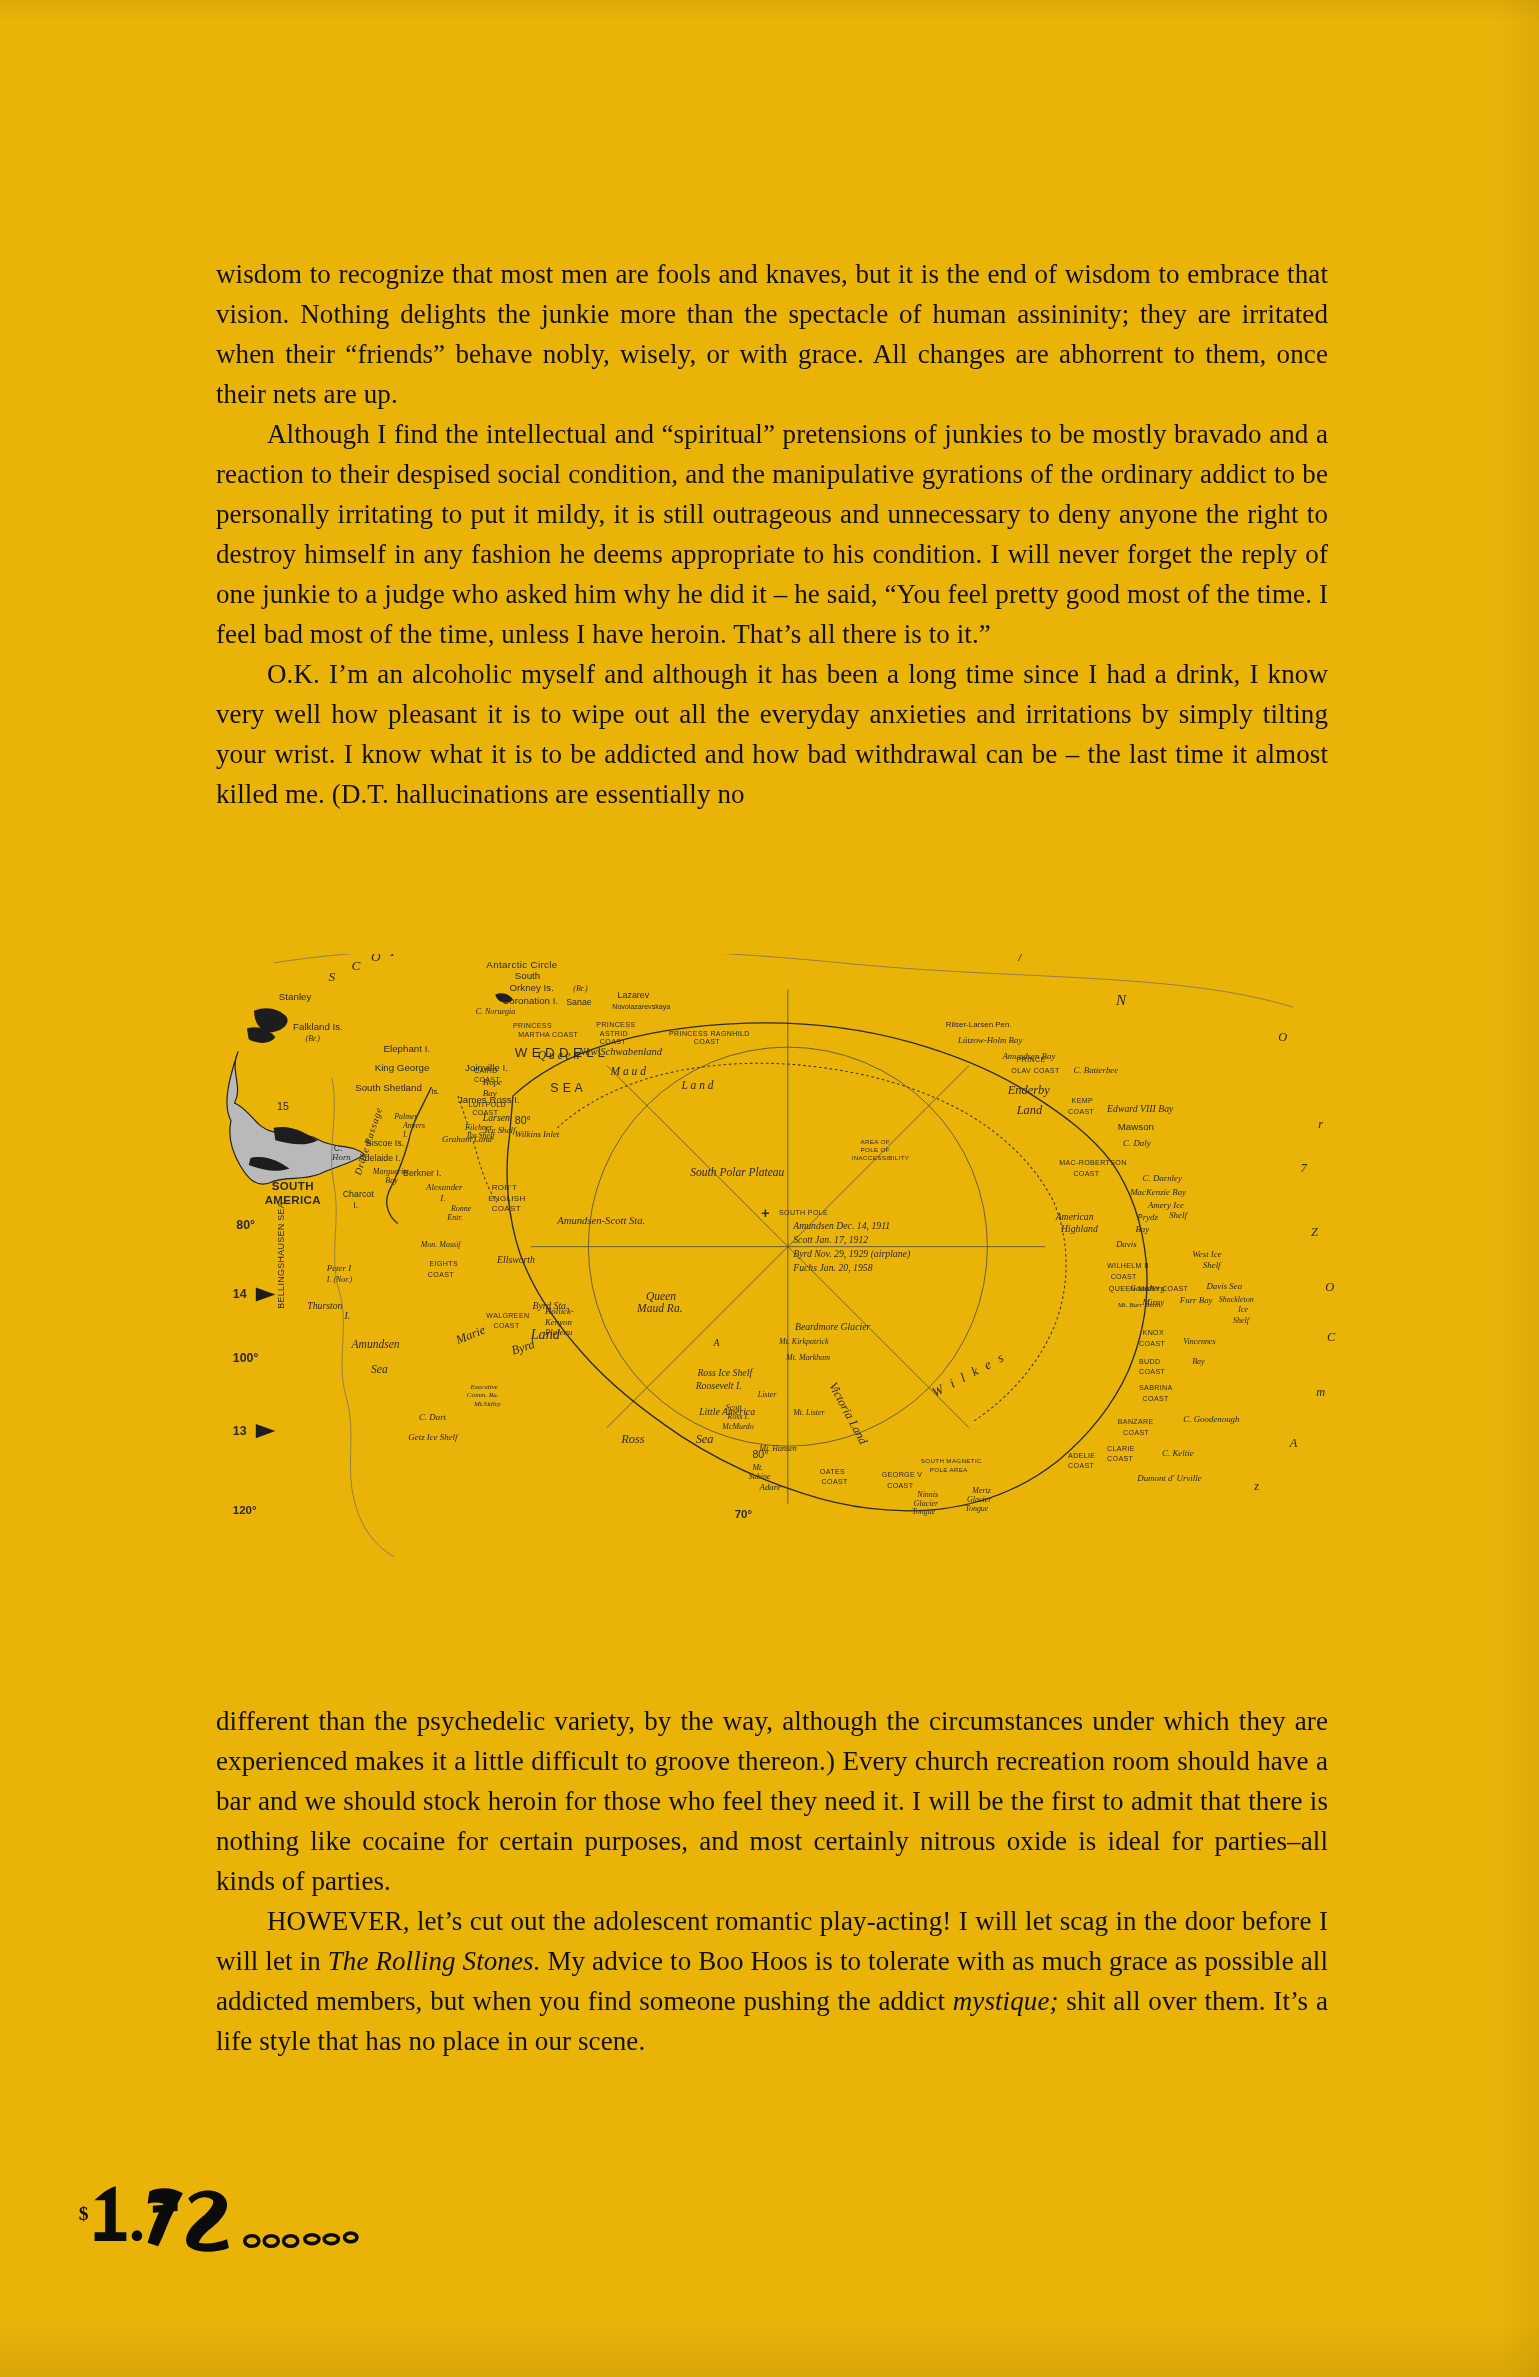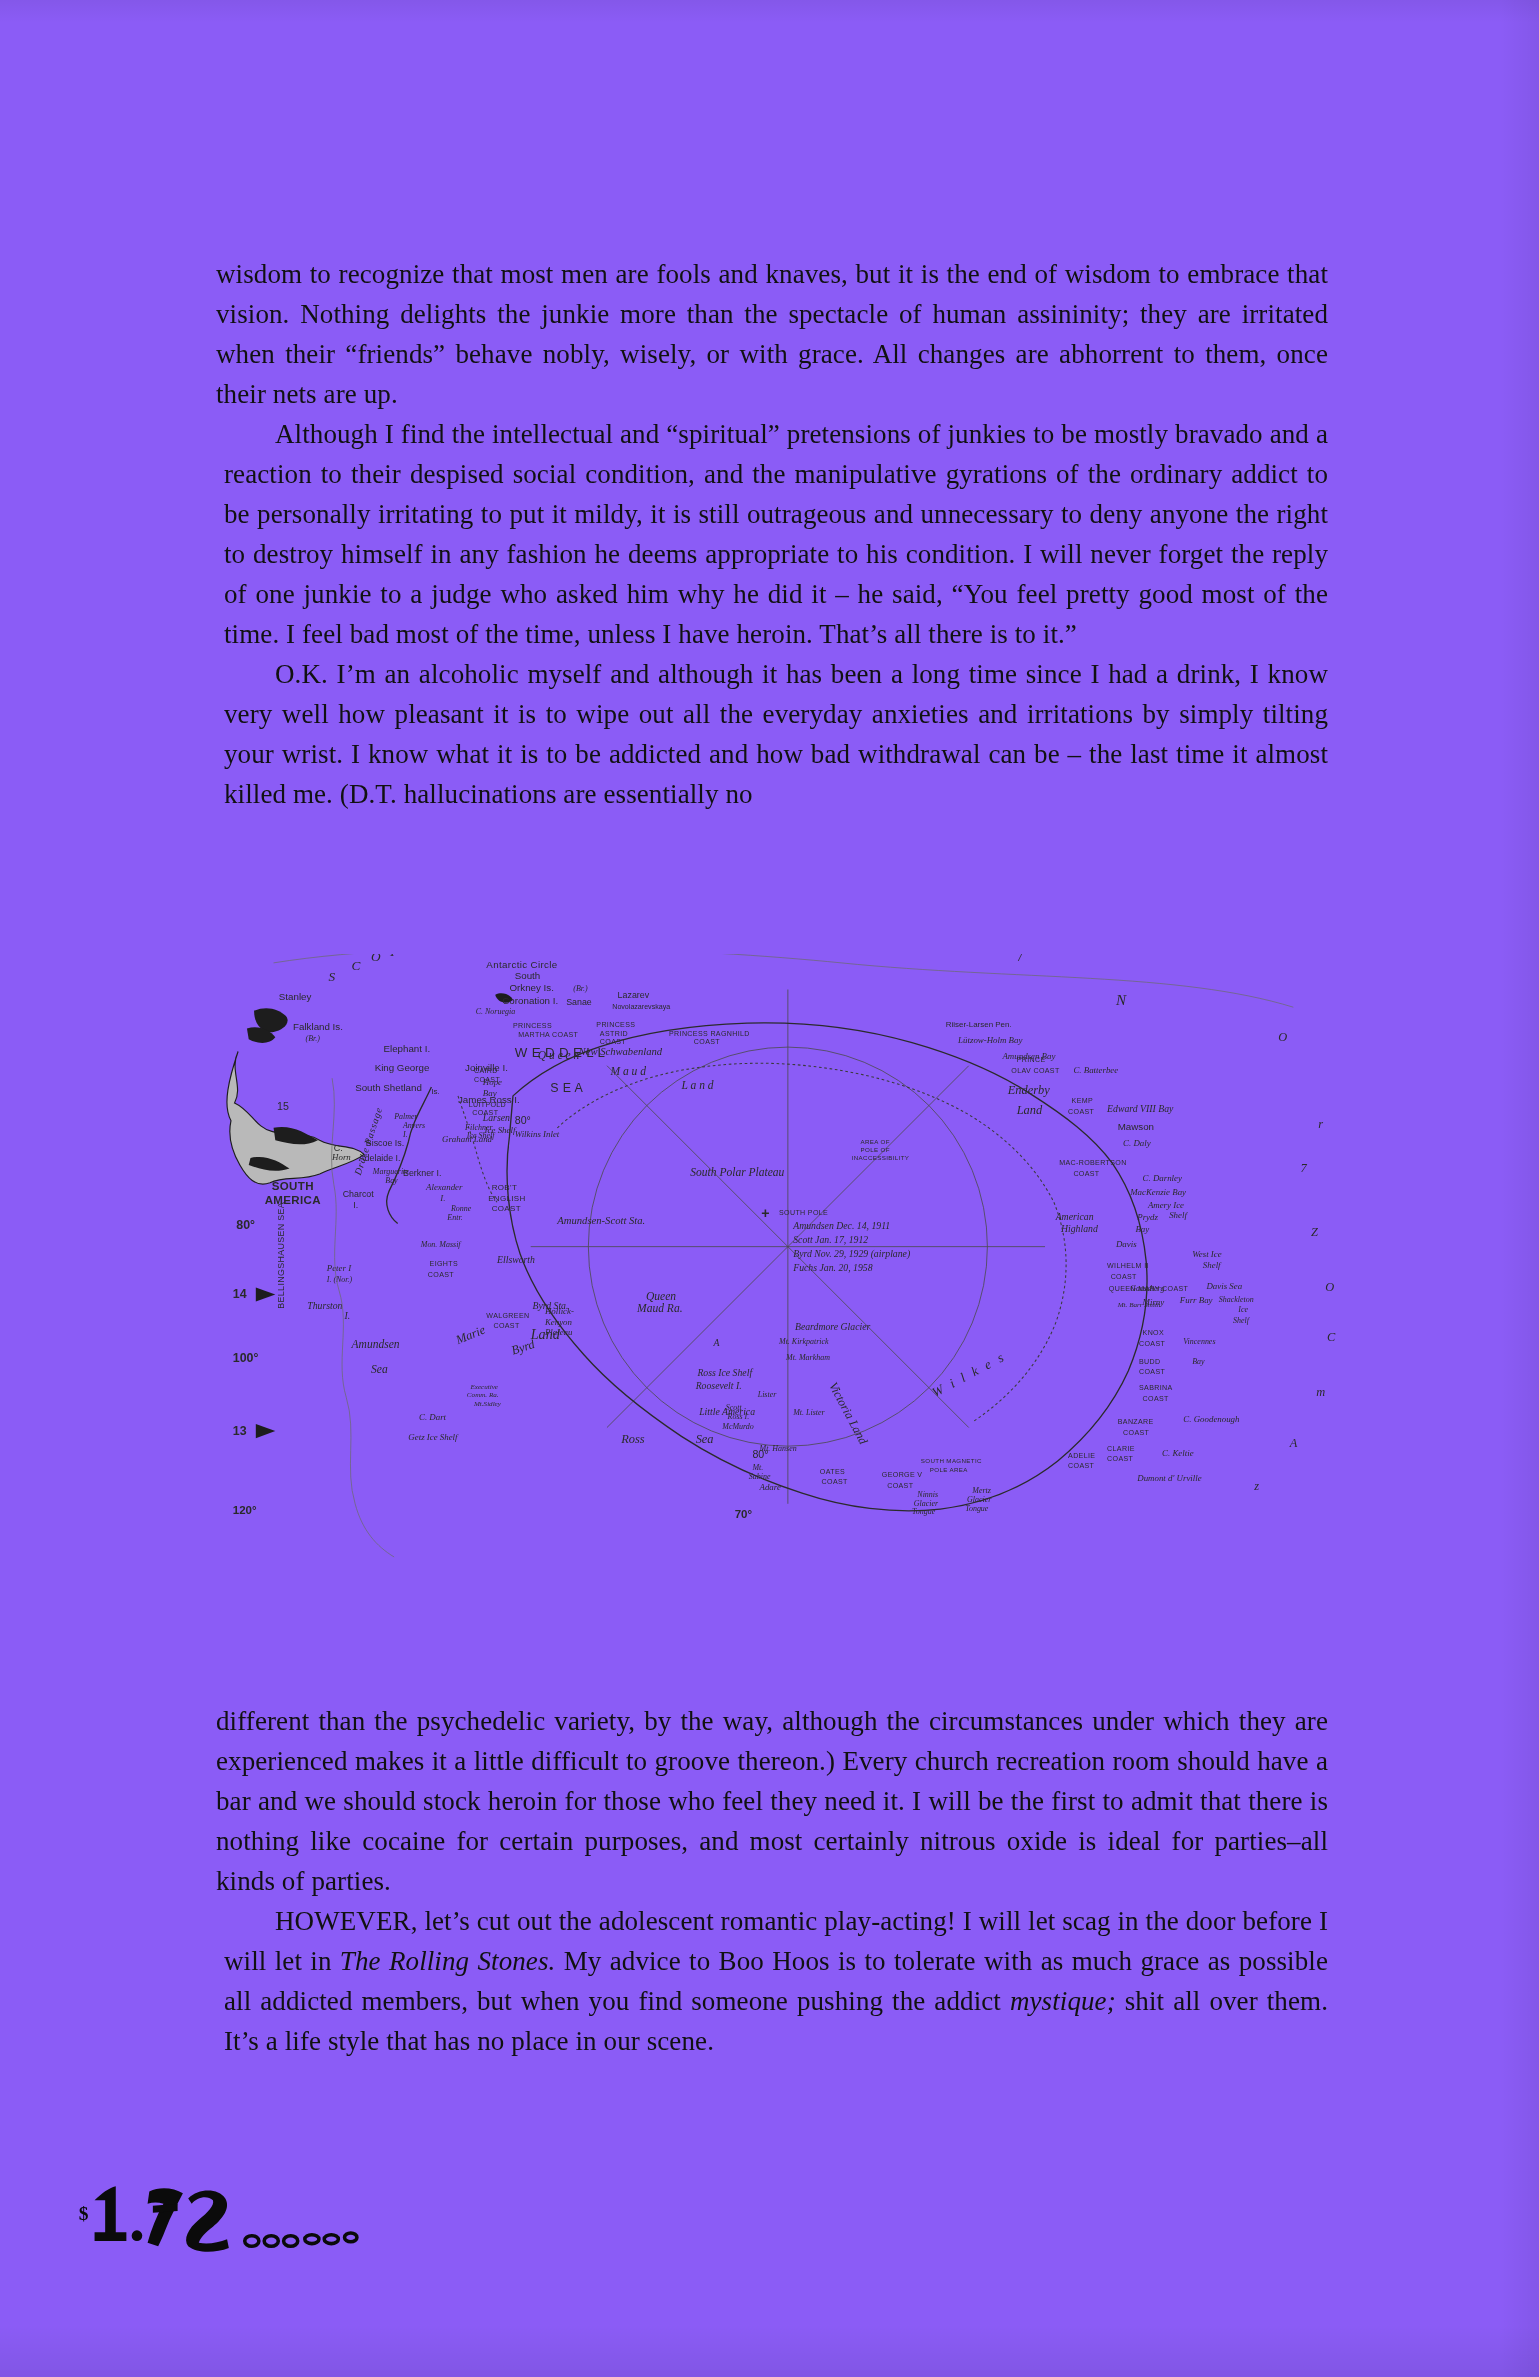--- a/index.html
+++ b/index.html
@@ -14,21 +14,21 @@
     overflow: hidden;
     font-family: "Liberation Serif", "DejaVu Serif", serif;
   }
 
   
   #page-sheet {
     position: absolute;
     left: 0; top: 0;
     width: 1539px;
     height: 2377px;
-    background: #8b5cf6;
+    background: #eab308;
   }
   
   #scan-edge-right {
     position: absolute;
     right: 0; top: 0;
     width: 39px; height: 2377px;
     background: linear-gradient(to right, rgba(0,0,0,0) 0%, rgba(0,0,0,0.055) 100%);
   }
   #scan-edge-bottom {
     position: absolute;
@@ -52,21 +52,21 @@
   }
   .para {
     margin: 0;
     text-align: justify;
     text-justify: inter-word;
     font-size: 27px;
     line-height: 40px;
     color: #111111;
     letter-spacing: 0.1px;
   }
-  .para.indent { text-indent: 51px; margin-left: 8px; }
+  .para.indent { text-indent: 51px; }
   .para em { }
 
   
   #text-column-lower {
     position: absolute;
     left: 216px;
     top: 1701px;
     width: 1112px;
   }
 

